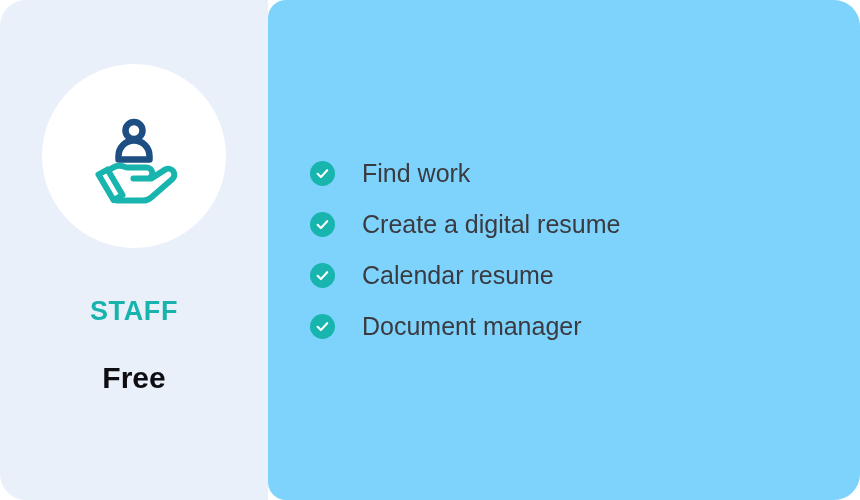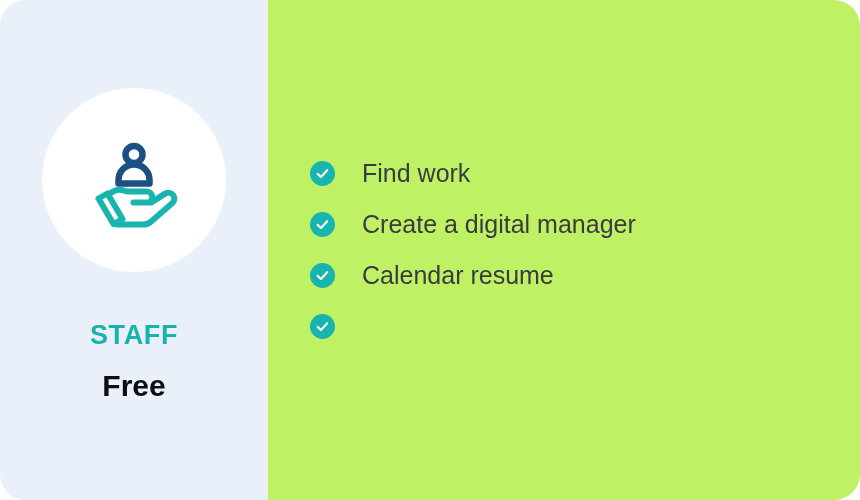--- a/index.html
+++ b/index.html
@@ -27,21 +27,21 @@
 
   
   .plan-panel {
     width: 268px;
     height: 100%;
     flex: 0 0 268px;
     background: #e9f0fa;
     display: flex;
     flex-direction: column;
     align-items: center;
-    padding-top: 88px;
+    padding-top: 64px;
   }
 
   .plan-icon-circle {
     width: 184px;
     height: 184px;
     border-radius: 50%;
     background: #ffffff;
     display: flex;
     align-items: center;
     justify-content: center;
@@ -54,37 +54,38 @@
     margin-top: 50px;
     font-size: 27px;
     font-weight: bold;
     letter-spacing: 0.6px;
     color: #19b3ad;
     line-height: 1;
     text-align: center;
   }
 
   .plan-price {
-    margin-top: 22px;
+    margin-top: 38px;
     font-size: 30px;
     font-weight: bold;
     color: #0d0d12;
     line-height: 1;
     text-align: center;
   }
 
   
   .features-panel {
     flex: 1 1 auto;
     height: 100%;
-    background: #bef264;
+    background: #7dd3fc;
     display: flex;
     flex-direction: column;
     justify-content: center;
     padding-left: 42px;
+    border-radius: 18px;
   }
 
   .features-list {
     list-style: none;
     margin: 0;
     padding: 0;
     display: flex;
     flex-direction: column;
   }
 
@@ -156,37 +157,38 @@
         </span>
         <span class="feature-text">Find work</span>
       </li>
 
       <li class="feature-row">
         <span class="check-badge">
           <svg width="15" height="15" viewBox="0 0 15 15" aria-hidden="true">
             <path d="M2.6 7.8 L5.9 11.1 L12.2 4.2" fill="none" stroke="#ffffff" stroke-width="2.1" stroke-linecap="round" stroke-linejoin="round"></path>
           </svg>
         </span>
-        <span class="feature-text">Create a digital manager</span>
+        <span class="feature-text">Create a digital resume</span>
       </li>
 
       <li class="feature-row">
         <span class="check-badge">
           <svg width="15" height="15" viewBox="0 0 15 15" aria-hidden="true">
             <path d="M2.6 7.8 L5.9 11.1 L12.2 4.2" fill="none" stroke="#ffffff" stroke-width="2.1" stroke-linecap="round" stroke-linejoin="round"></path>
           </svg>
         </span>
         <span class="feature-text">Calendar resume</span>
       </li>
 
       <li class="feature-row">
         <span class="check-badge">
           <svg width="15" height="15" viewBox="0 0 15 15" aria-hidden="true">
             <path d="M2.6 7.8 L5.9 11.1 L12.2 4.2" fill="none" stroke="#ffffff" stroke-width="2.1" stroke-linecap="round" stroke-linejoin="round"></path>
           </svg>
         </span>
+        <span class="feature-text">Document manager</span>
       </li>
 
 
     </ul>
   </div>
 
 </div>
 
 </body></html>

